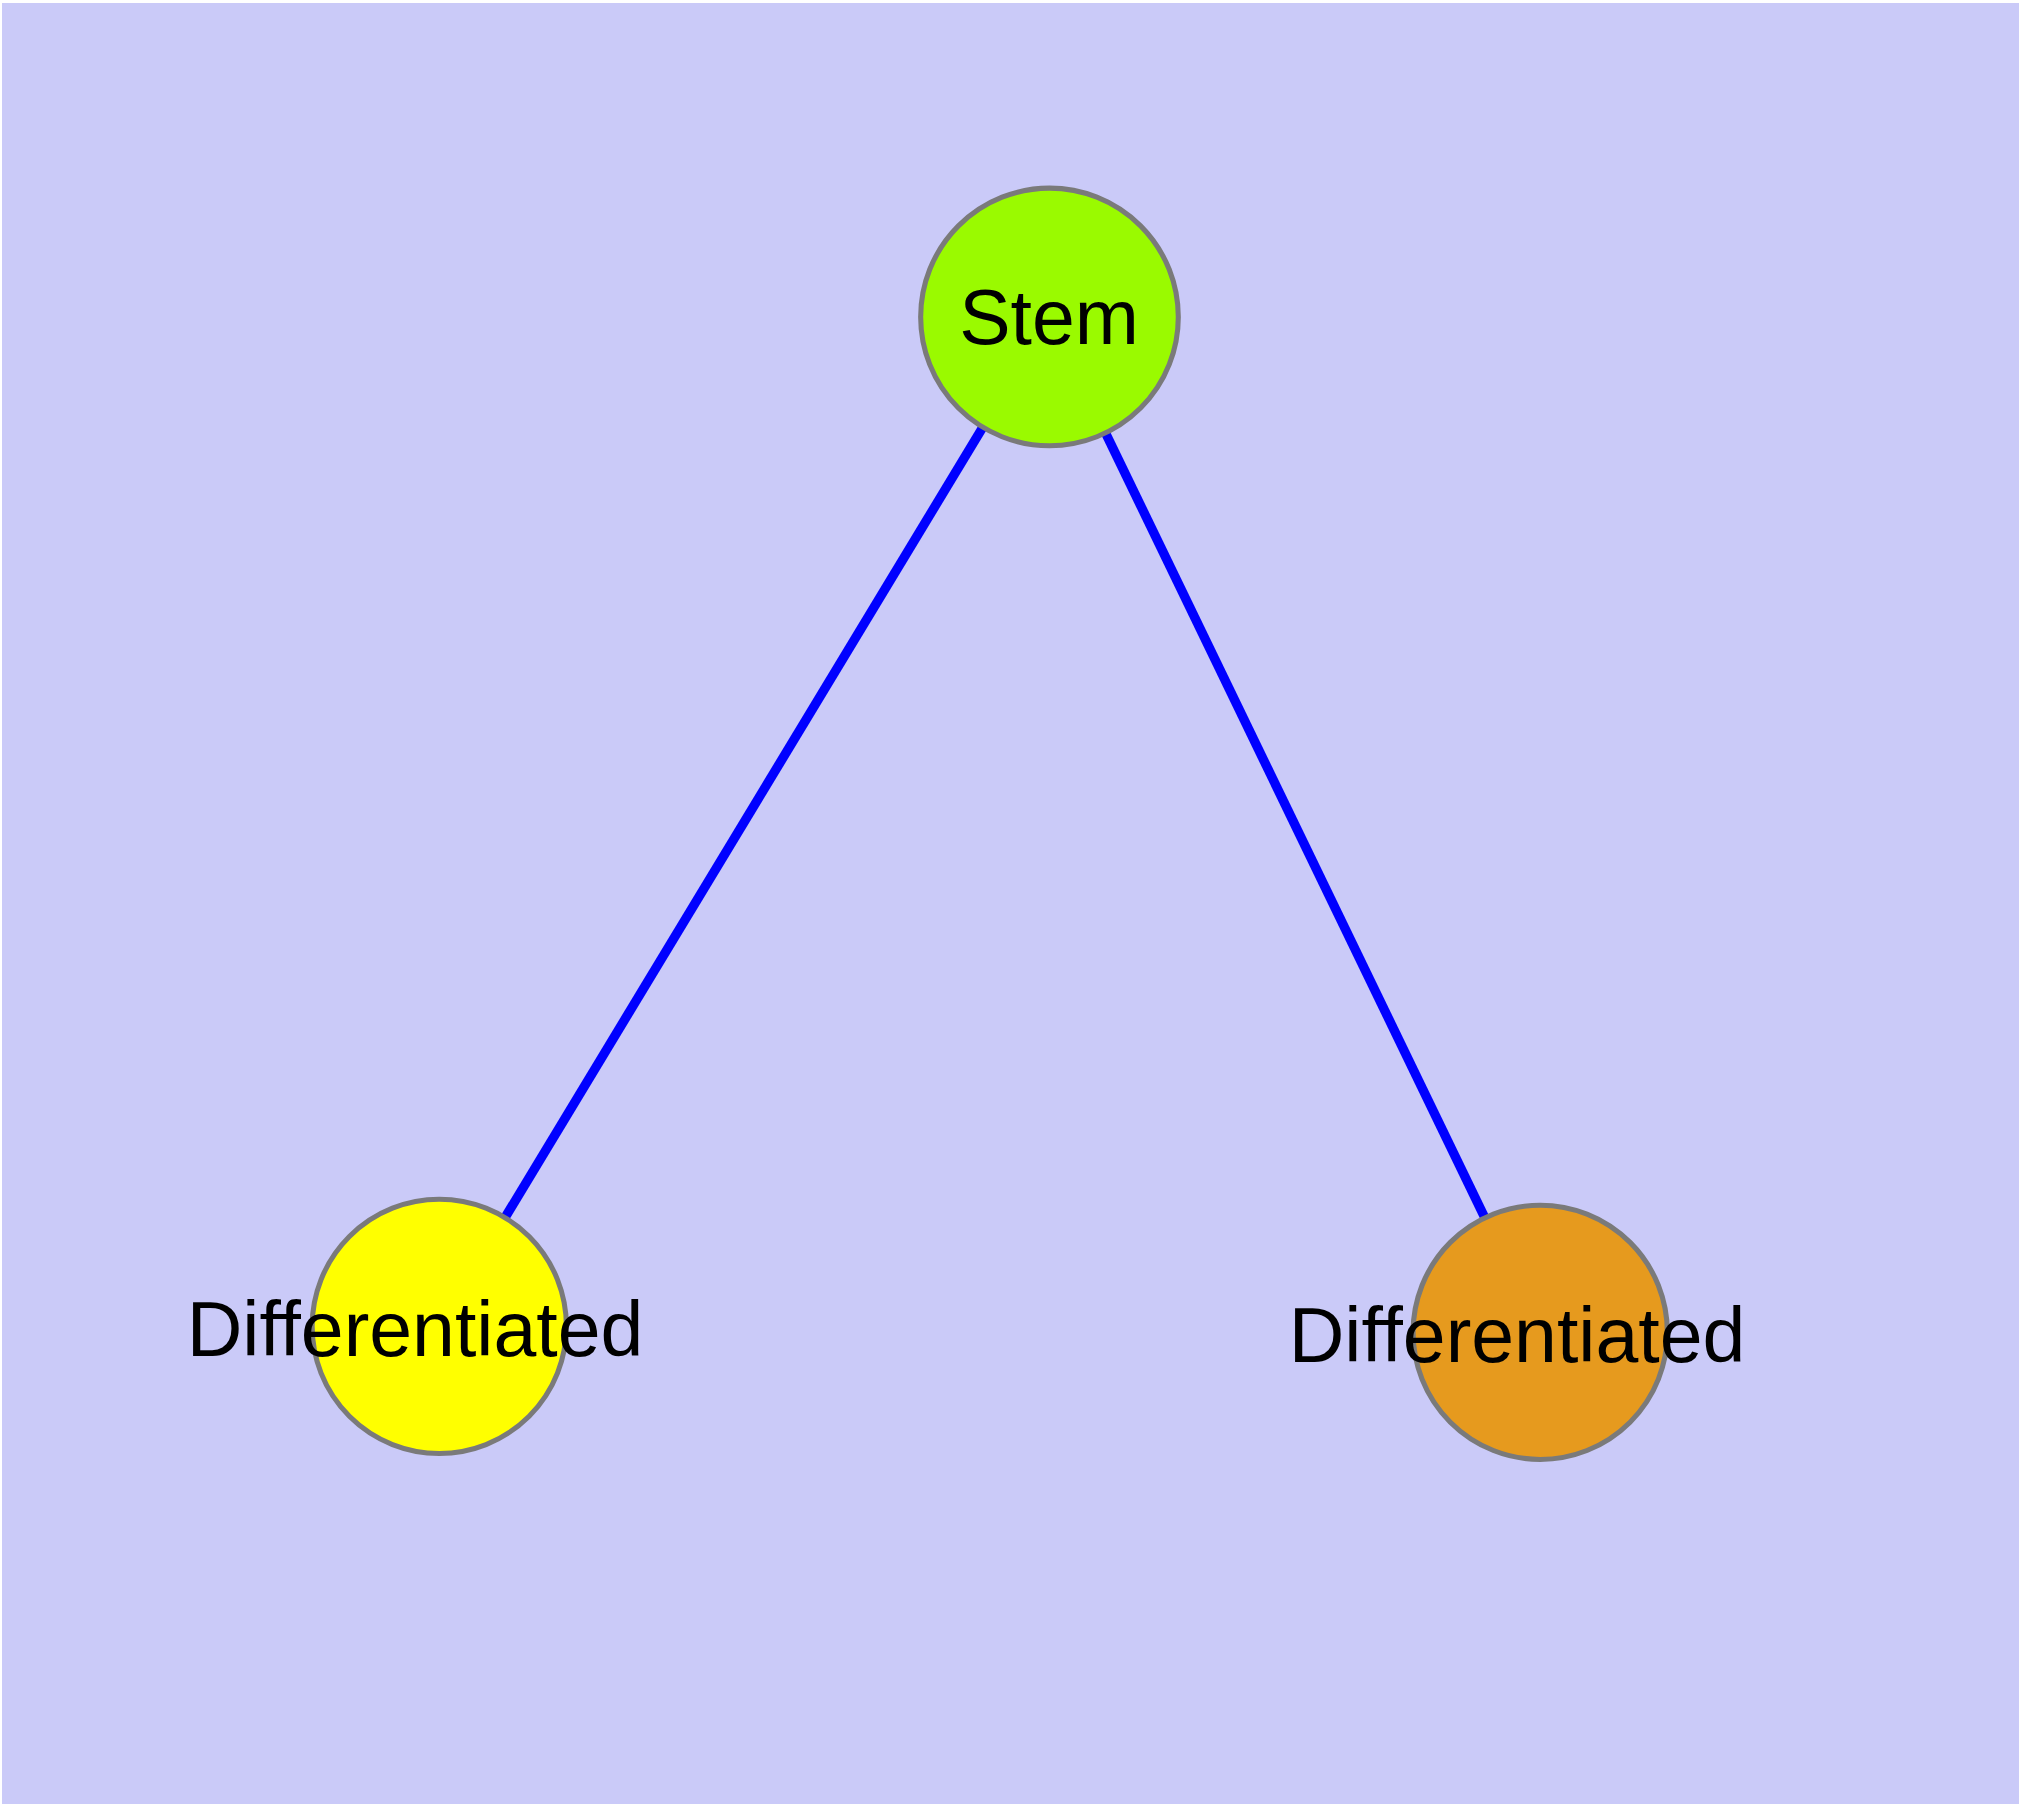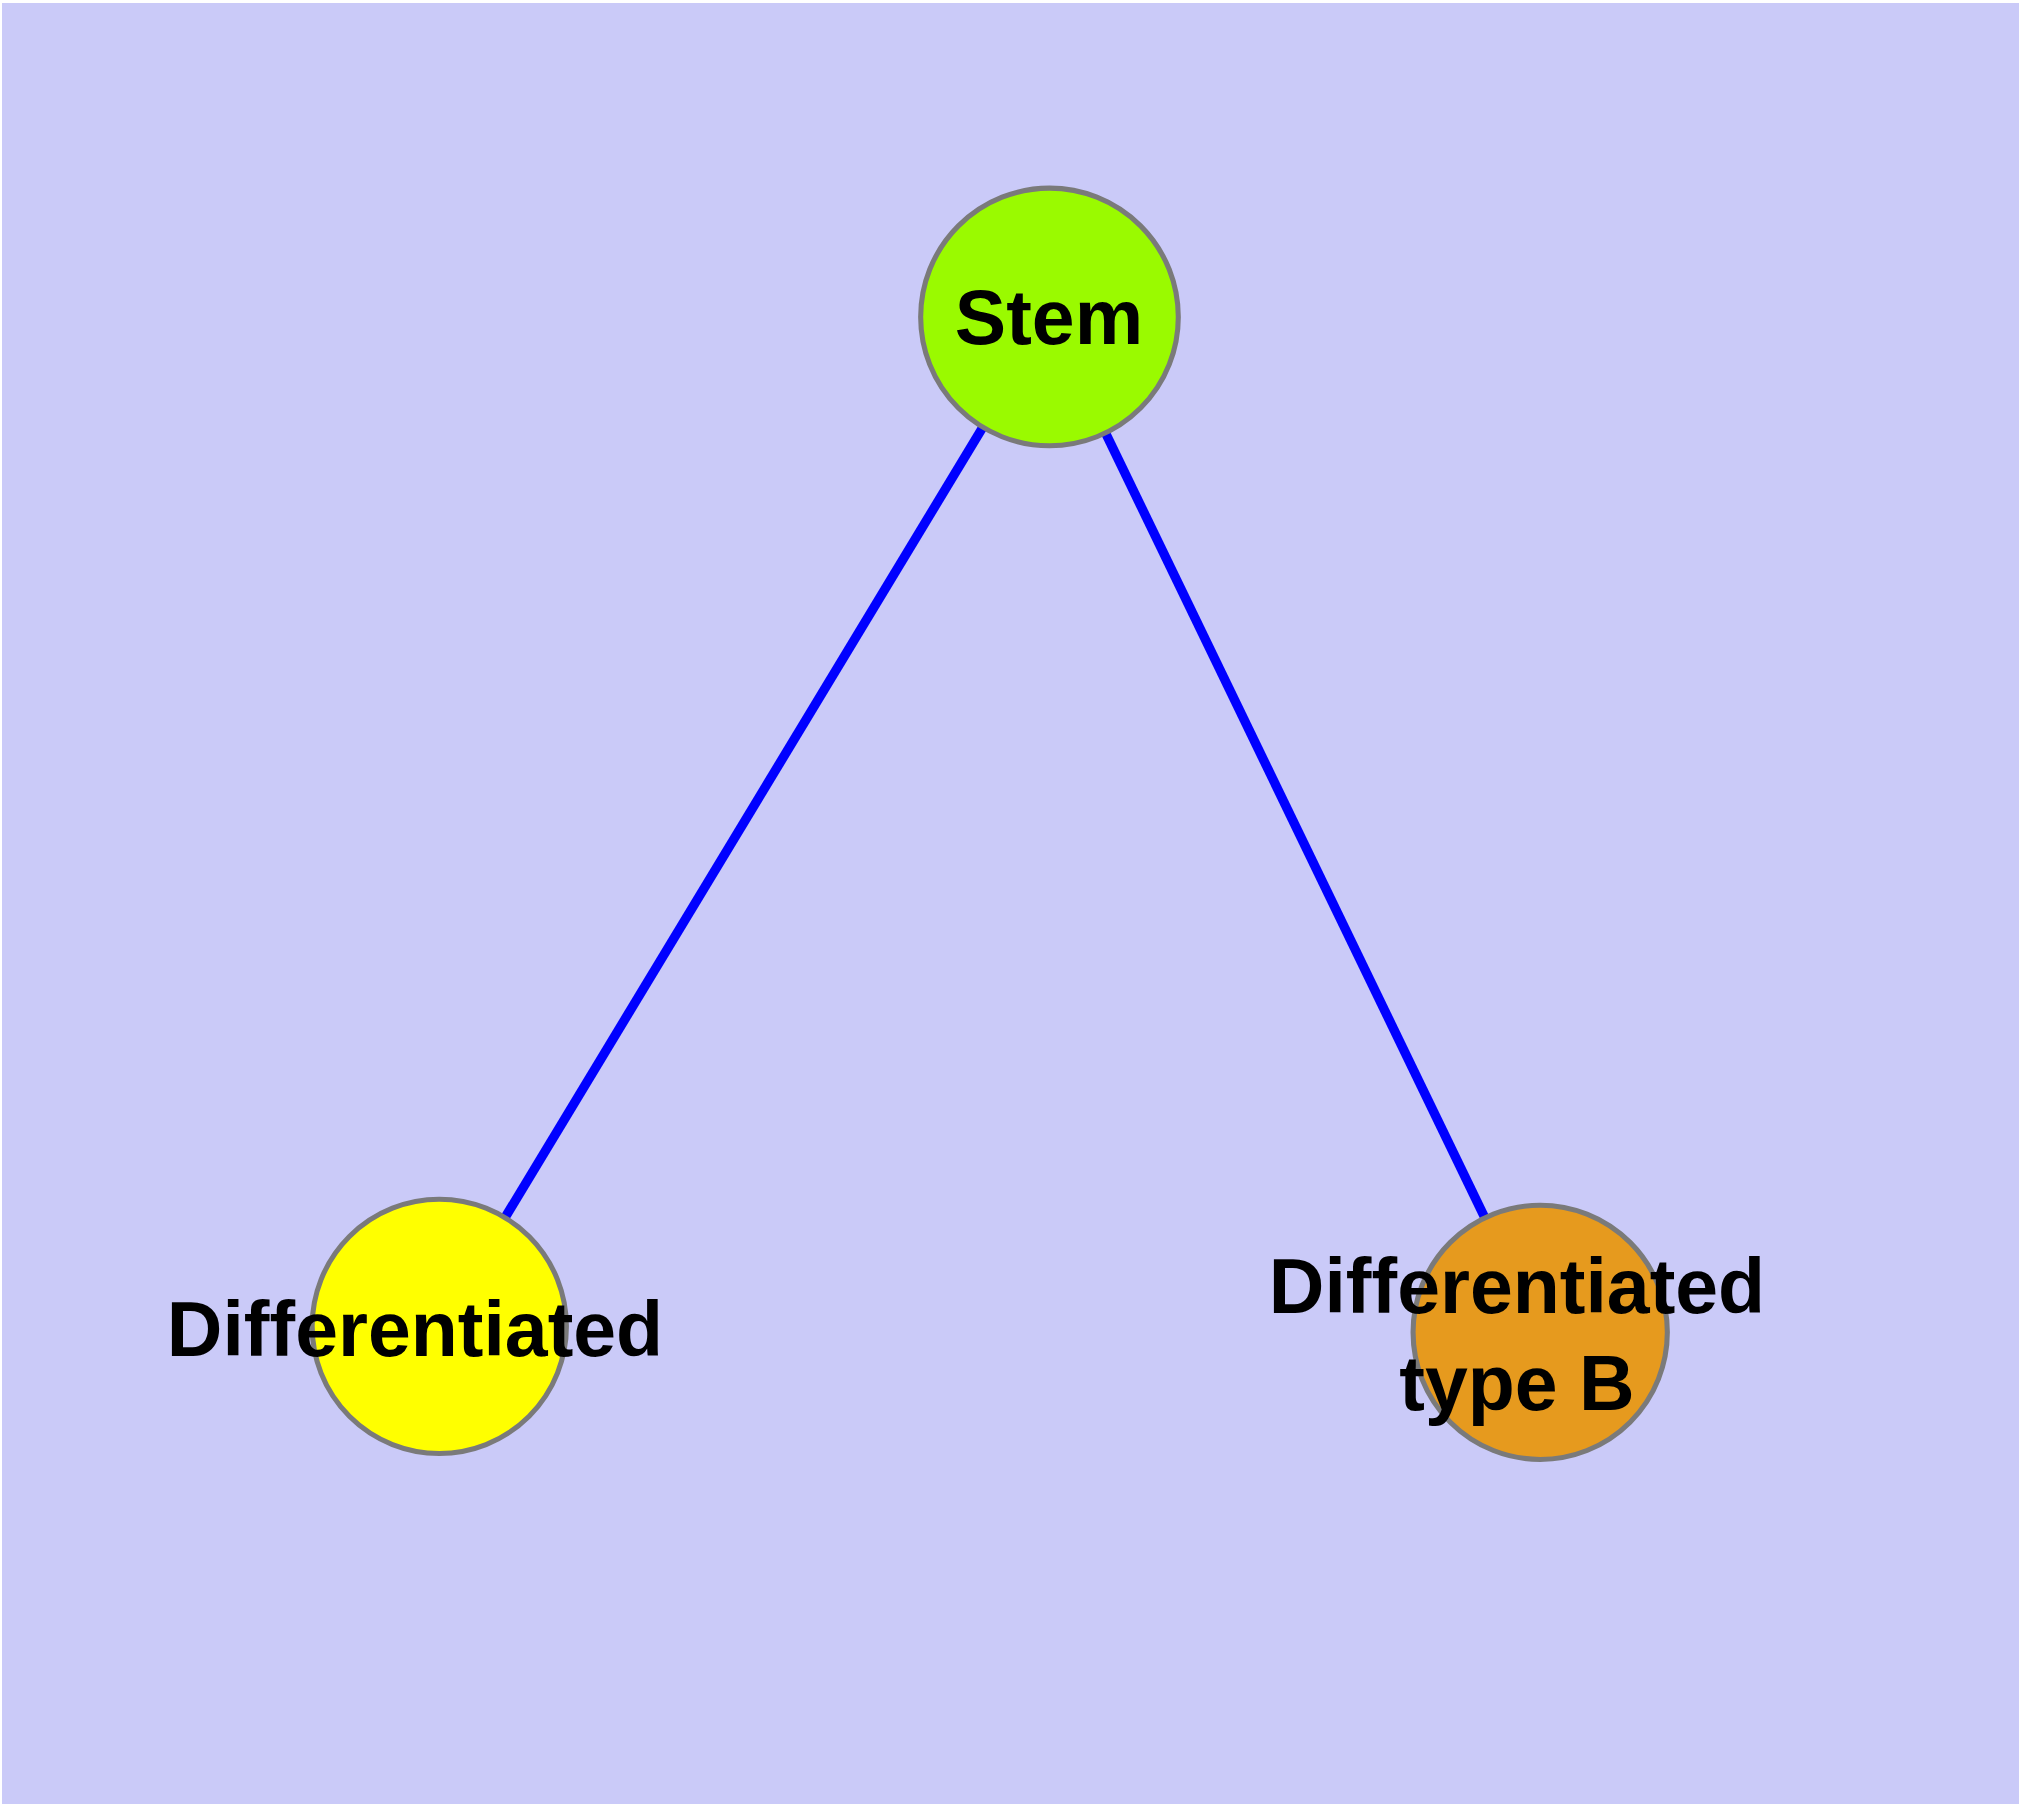--- a/index.html
+++ b/index.html
@@ -18,21 +18,21 @@
   .graph-svg {
     position: absolute;
     left: 0; top: 0;
     width: 2021px;
     height: 1812px;
   }
   .vlabel {
     position: absolute;
     transform: translate(-50%, -50%);
     text-align: center;
-    font-weight: bold;
+    font-weight: normal;
     font-size: 77px;
     line-height: 97px;
     color: #000000;
     white-space: nowrap;
     letter-spacing: 0px;
   }
   .vline { display: block; }
 </style>
 </head>
 <body>
@@ -51,16 +51,15 @@
   <div class="vlabel" id="label-stem" style="left: 1049px; top: 317px; color: rgb(0, 0, 0);">
     <span class="vline">Stem</span>
   </div>
 
   <div class="vlabel" id="label-type-a" style="left: 415px; top: 1329px; color: rgb(0, 0, 0);">
     <span class="vline">Differentiated</span>
   </div>
 
   <div class="vlabel" id="label-type-b" style="left: 1517px; top: 1335px; color: rgb(0, 0, 0);">
     <span class="vline">Differentiated</span>
-    <span class="vline">type B</span>
   </div>
 </div>
 
 
 </body></html>

